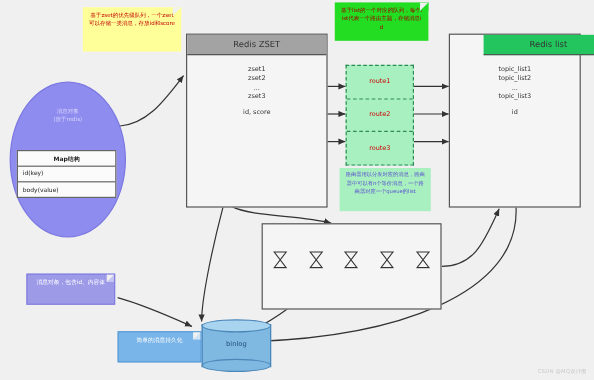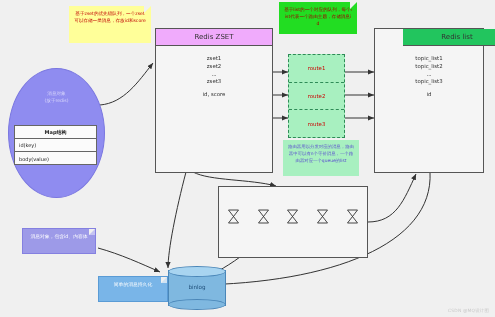--- a/index.html
+++ b/index.html
@@ -48,21 +48,21 @@
   .boxcard{
     position:absolute;box-sizing:border-box;
     border:1px solid #555;background:#f5f5f5;
   }
   .boxcard .hdr{
     box-sizing:border-box;width:100%;height:17px;
     border-bottom:1px solid #555;
     display:flex;align-items:center;justify-content:center;
     font-size:7px;color:#333;
   }
-  .hdr-yellow{background:#f0abfc;}
+  .hdr-yellow{background:#a3a3a3;}
   .hdr-green{background:#22c55e;margin-left:28px;}
   .hdr-red{background:#f4706c;border-bottom:1px solid #c0504d !important;}
   .boxcard .bdy{
     box-sizing:border-box;
     display:flex;flex-direction:column;align-items:center;
     padding-top:9px;font-size:5.4px;color:#333;line-height:1.45;
   }
   .bdy .gap{height:5px;}
 
   

